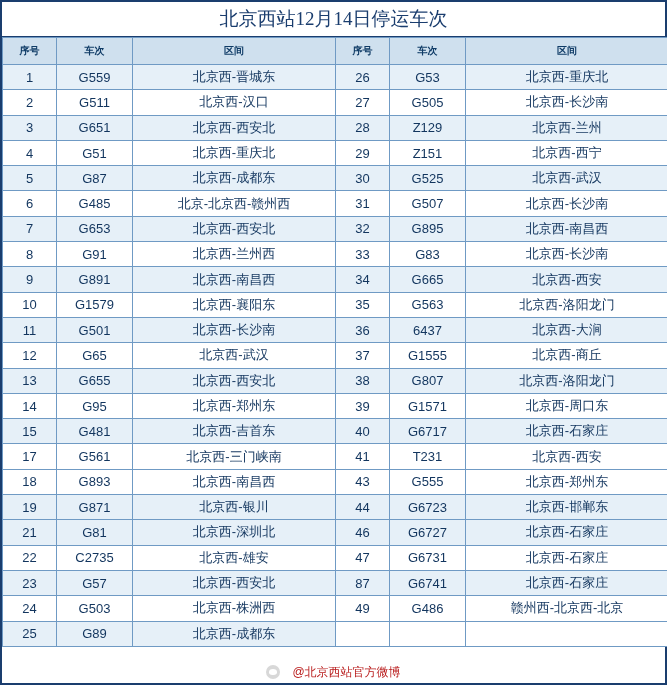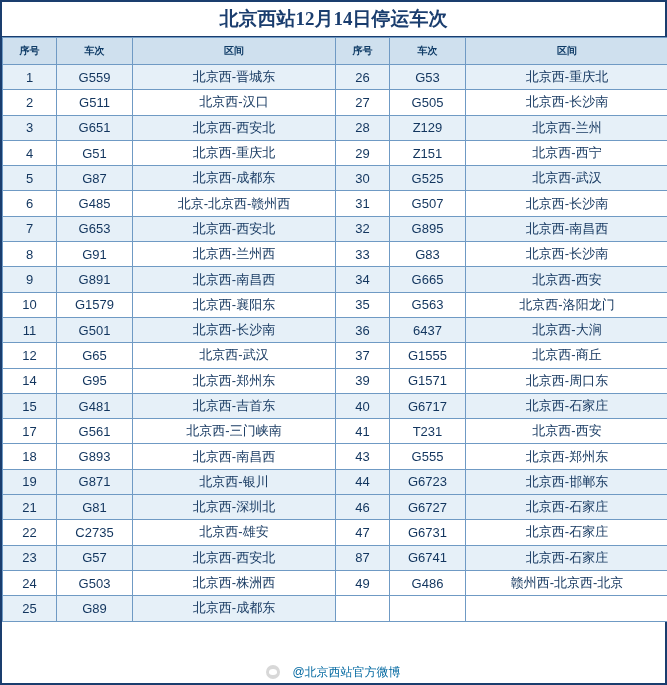--- a/index.html
+++ b/index.html
@@ -24,21 +24,21 @@
   .title-bar {
     height: 34px;
     background: #ffffff;
     display: flex;
     align-items: center;
     justify-content: center;
     border-bottom: 1px solid #1a3d6e;
   }
   .title-text {
     font-size: 19px;
-    font-weight: bold;
+    font-weight: normal;
     color: #1a3d6e;
     letter-spacing: 0px;
     font-family: "Liberation Serif", serif;
   }
   table.grid {
     border-collapse: collapse;
     width: 100%;
     table-layout: fixed;
   }
   table.grid th, table.grid td {
@@ -69,21 +69,21 @@
     position: absolute;
     left: 0;
     right: 0;
     bottom: 0;
     height: 22px;
     display: flex;
     align-items: center;
     justify-content: center;
     gap: 12px;
     background: #ffffff;
-    color: #0369a1;
+    color: #b91c1c;
     font-size: 12px;
   }
   .weibo-icon {
     display: inline-block;
     width: 14px;
     height: 14px;
     border-radius: 50%;
     background: #d8d8d8;
     position: relative;
   }
@@ -216,20 +216,28 @@
         <td>北京西-大涧</td>
       </tr>
       <tr class="even">
         <td>12</td>
         <td>G65</td>
         <td>北京西-武汉</td>
         <td>37</td>
         <td>G1555</td>
         <td>北京西-商丘</td>
       </tr>
+      <tr class="odd">
+        <td>13</td>
+        <td>G655</td>
+        <td>北京西-西安北</td>
+        <td>38</td>
+        <td>G807</td>
+        <td>北京西-洛阳龙门</td>
+      </tr>
       <tr class="even">
         <td>14</td>
         <td>G95</td>
         <td>北京西-郑州东</td>
         <td>39</td>
         <td>G1571</td>
         <td>北京西-周口东</td>
       </tr>
       <tr class="odd">
         <td>15</td>

